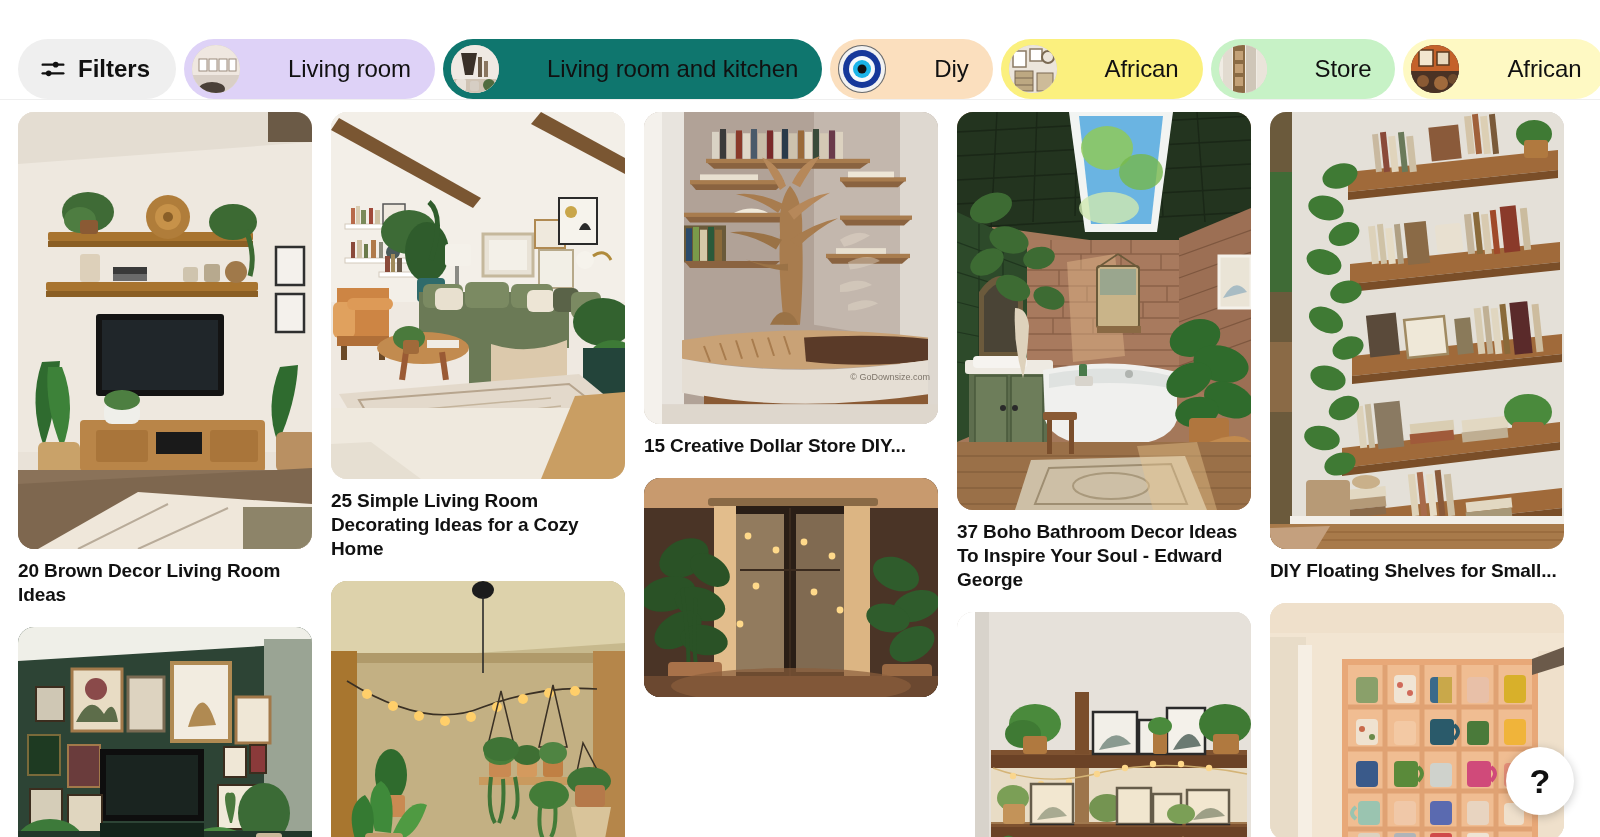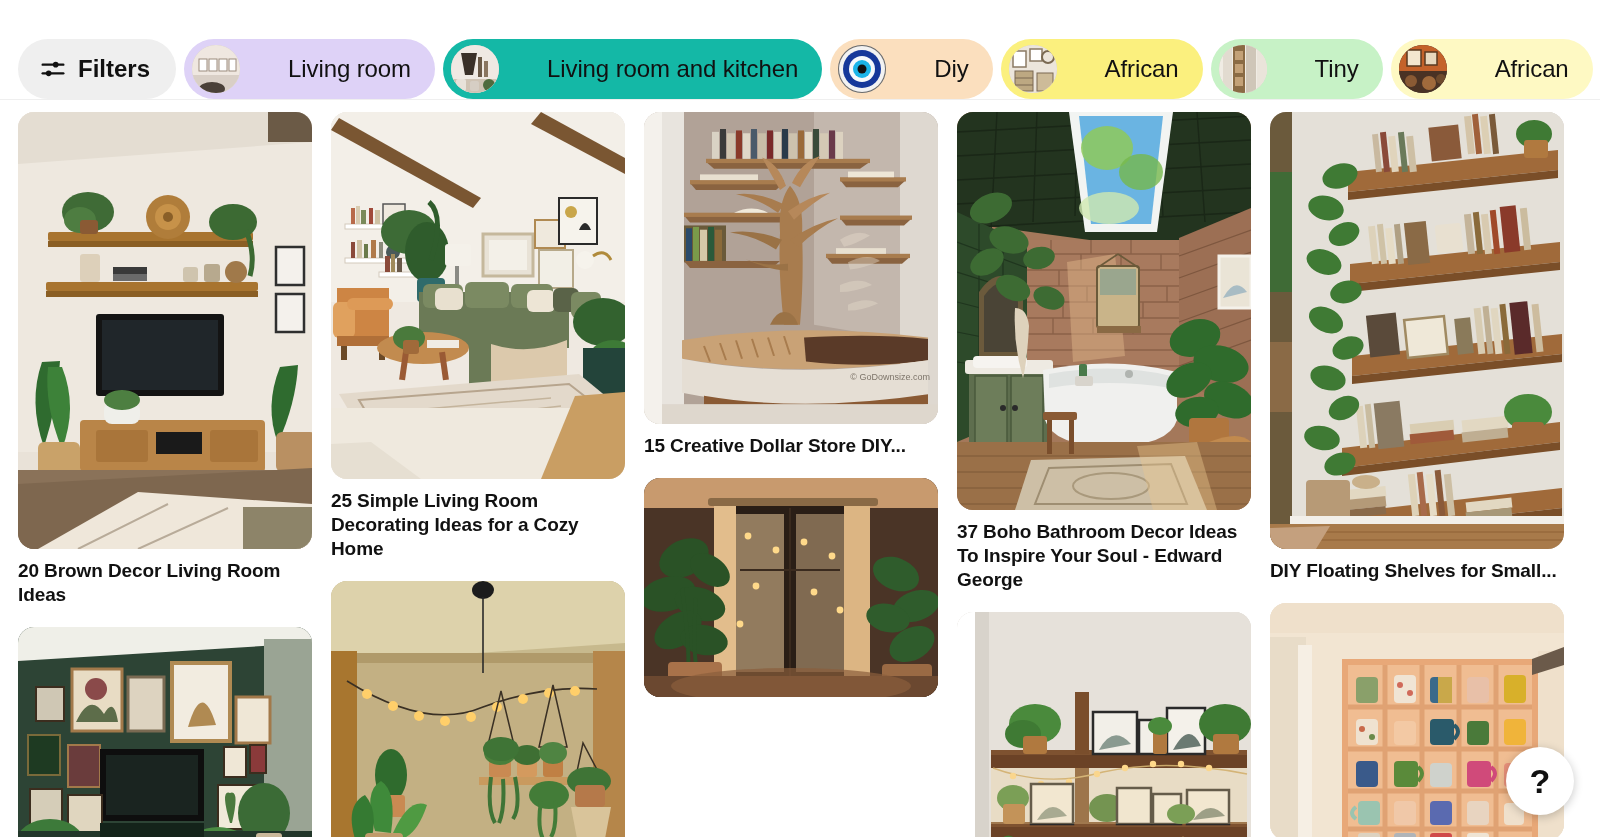--- a/index.html
+++ b/index.html
@@ -172,21 +172,21 @@
         <rect x="7" y="14" width="8" height="12" fill="#fff" stroke="#9b8b7c" stroke-width="1"></rect>
         <rect x="17" y="14" width="8" height="12" fill="#fff" stroke="#9b8b7c" stroke-width="1"></rect>
         <rect x="27" y="14" width="8" height="12" fill="#fff" stroke="#9b8b7c" stroke-width="1"></rect>
         <rect x="37" y="14" width="7" height="12" fill="#fff" stroke="#9b8b7c" stroke-width="1"></rect>
         <ellipse cx="20" cy="44" rx="13" ry="7" fill="#4a4038"></ellipse>
       </svg>
     </span>
     <span class="chip-label">Living room</span>
   </div>
 
-  <div class="chip" style="background:#14b8a6">
+  <div class="chip" style="background:#0f766e">
     <span class="chip-thumb">
       <svg viewBox="0 0 48 48" preserveAspectRatio="xMidYMid slice">
         <rect width="48" height="48" fill="#efe9e3"></rect>
         <rect x="0" y="34" width="48" height="14" fill="#cfc3b4"></rect>
         <path d="M10 8 L14 30 L22 30 L26 8 Z" fill="#3a3028"></path>
         <rect x="27" y="12" width="4" height="20" fill="#6b5a47"></rect>
         <rect x="33" y="16" width="4" height="16" fill="#8a7660"></rect>
         <rect x="5" y="34" width="10" height="12" rx="2" fill="#e8e2da"></rect>
         <rect x="19" y="36" width="9" height="10" rx="2" fill="#d6cec4"></rect>
         <circle cx="38" cy="40" r="6" fill="#4f6b3e"></circle>
@@ -231,21 +231,21 @@
         <rect width="48" height="48" fill="#f0ece4"></rect>
         <rect x="4" y="0" width="9" height="48" fill="#e2dbd0"></rect>
         <rect x="14" y="0" width="12" height="48" fill="#8a6b44"></rect>
         <rect x="16" y="6" width="8" height="9" fill="#c3a177"></rect>
         <rect x="16" y="19" width="8" height="9" fill="#c3a177"></rect>
         <rect x="16" y="32" width="8" height="9" fill="#c3a177"></rect>
         <rect x="27" y="0" width="10" height="48" fill="#cfc6b8"></rect>
         <rect x="38" y="0" width="10" height="48" fill="#eae4da"></rect>
       </svg>
     </span>
-    <span class="chip-label">Tiny</span>
+    <span class="chip-label">Store</span>
   </div>
 
   <div class="chip" style="background:#fef9c3">
     <span class="chip-thumb">
       <svg viewBox="0 0 48 48" preserveAspectRatio="xMidYMid slice">
         <rect width="48" height="48" fill="#3a2a1e"></rect>
         <rect x="0" y="0" width="48" height="26" fill="#c4622a"></rect>
         <rect x="8" y="5" width="14" height="16" fill="#f3e6cf" stroke="#5a3a20" stroke-width="1.5"></rect>
         <rect x="26" y="7" width="12" height="13" fill="#e8d8bd" stroke="#5a3a20" stroke-width="1.5"></rect>
         <rect x="0" y="26" width="48" height="22" fill="#4a3224"></rect>

